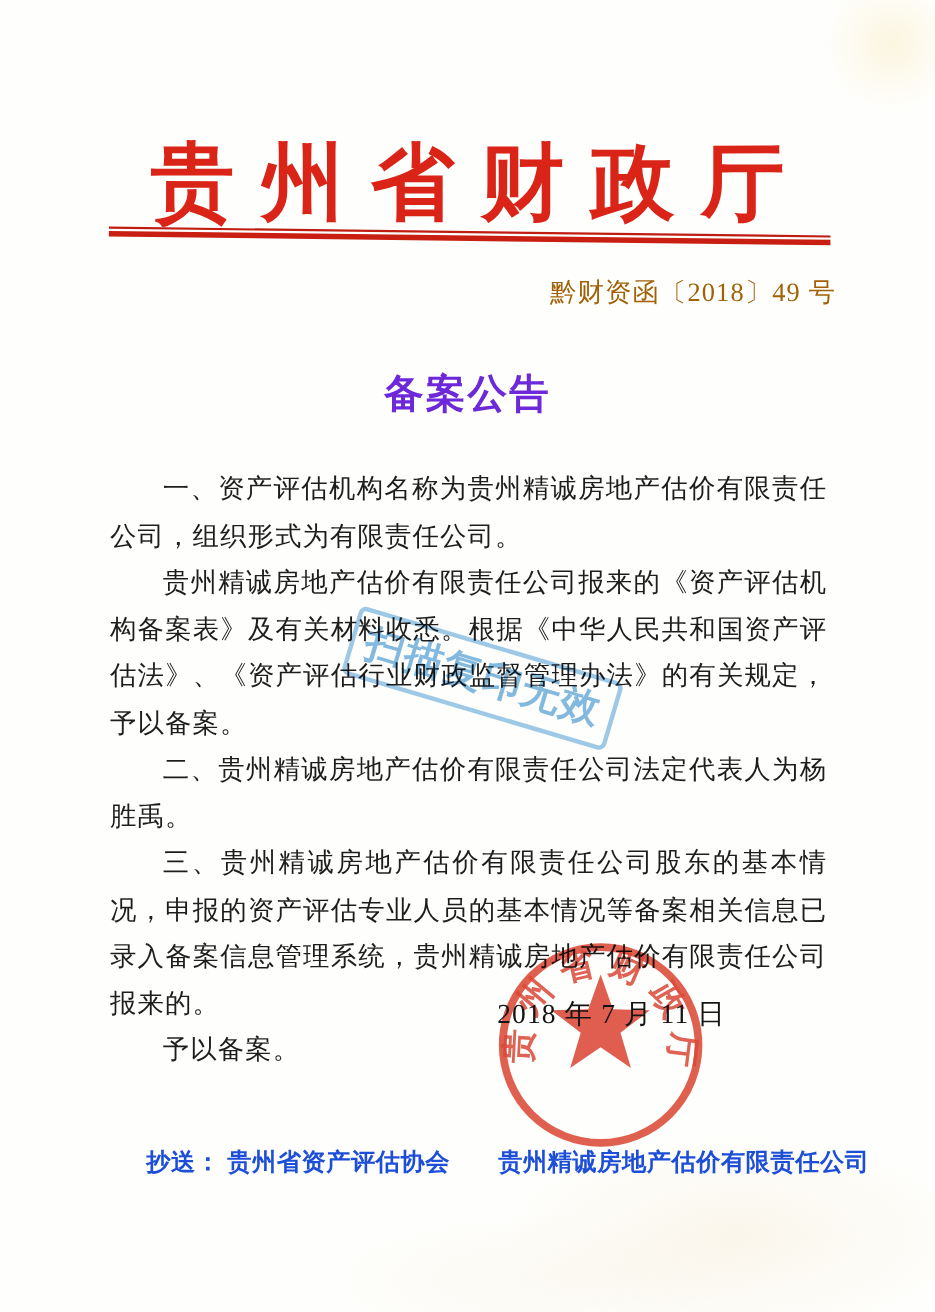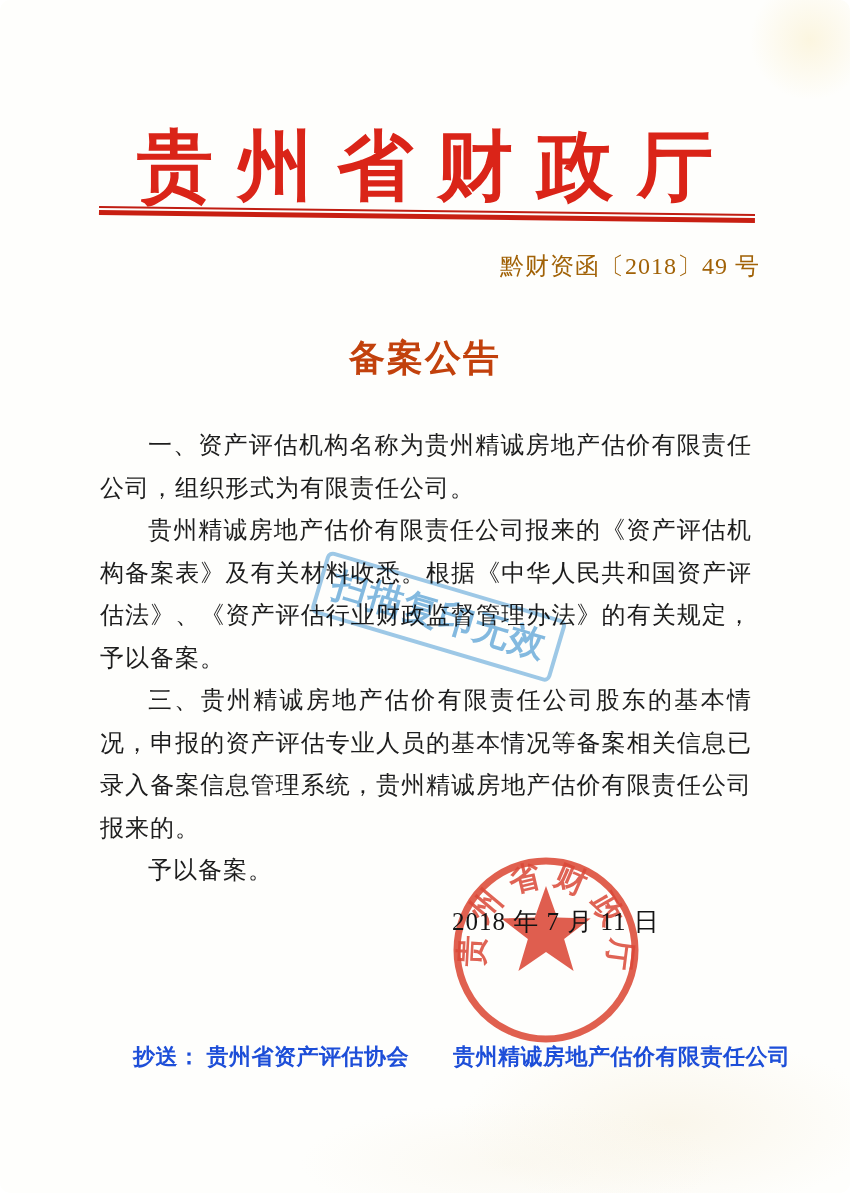--- a/index.html
+++ b/index.html
@@ -39,21 +39,21 @@
   #red-rule .thick{height:5px;background:#c81f12;}
 
   #doc-number{
     position:absolute;right:90px;top:250px;
     font-size:24px;letter-spacing:1px;color:#a16207;
     white-space:nowrap;
   }
   #doc-title{
     position:absolute;left:0;top:334px;width:850px;
     text-align:center;font-size:36px;font-weight:bold;
-    letter-spacing:2px;color:#c2410c;
+    letter-spacing:2px;color:#6d28d9;
   }
   #body-text{
     position:absolute;left:100px;top:424px;width:652px;
     font-size:24px;line-height:42.5px;letter-spacing:1px;
     text-align:justify;
   }
   #body-text p{margin:0;text-indent:2em;}
   #issue-date{
     position:absolute;left:452px;top:905px;
     font-size:25px;letter-spacing:1px;color:#141414;
@@ -108,20 +108,21 @@
     <div class="thick"></div>
   </div>
 
   <div id="doc-number">黔财资函〔2018〕49 号</div>
 
   <div id="doc-title">备案公告</div>
 
   <div id="body-text">
     <p>一、资产评估机构名称为贵州精诚房地产估价有限责任公司，组织形式为有限责任公司。</p>
     <p>贵州精诚房地产估价有限责任公司报来的《资产评估机构备案表》及有关材料收悉。根据《中华人民共和国资产评估法》、《资产评估行业财政监督管理办法》的有关规定，予以备案。</p>
+    <p>二、贵州精诚房地产估价有限责任公司法定代表人为杨胜禹。</p>
     <p>三、贵州精诚房地产估价有限责任公司股东的基本情况，申报的资产评估专业人员的基本情况等备案相关信息已录入备案信息管理系统，贵州精诚房地产估价有限责任公司报来的。</p>
     <p>予以备案。</p>
   </div>
 
   <svg id="seal" viewBox="440 845 215 210" xmlns="http://www.w3.org/2000/svg" aria-hidden="true">
     <circle cx="546" cy="950" r="89" fill="none" stroke="rgba(217,58,38,.88)" stroke-width="7"></circle>
     <polygon fill="rgba(216,55,38,.88)" points="546,886 557.2,917.6 590.7,918.5 564.1,938.9 573.6,971 546,952 518.4,971 527.9,938.9 501.3,918.5 534.8,917.6"></polygon>
     <defs>
       <path id="sealArc" d="M 484.8 968.7 A 64 64 0 1 1 607.2 968.7" fill="none"></path>
     </defs>

